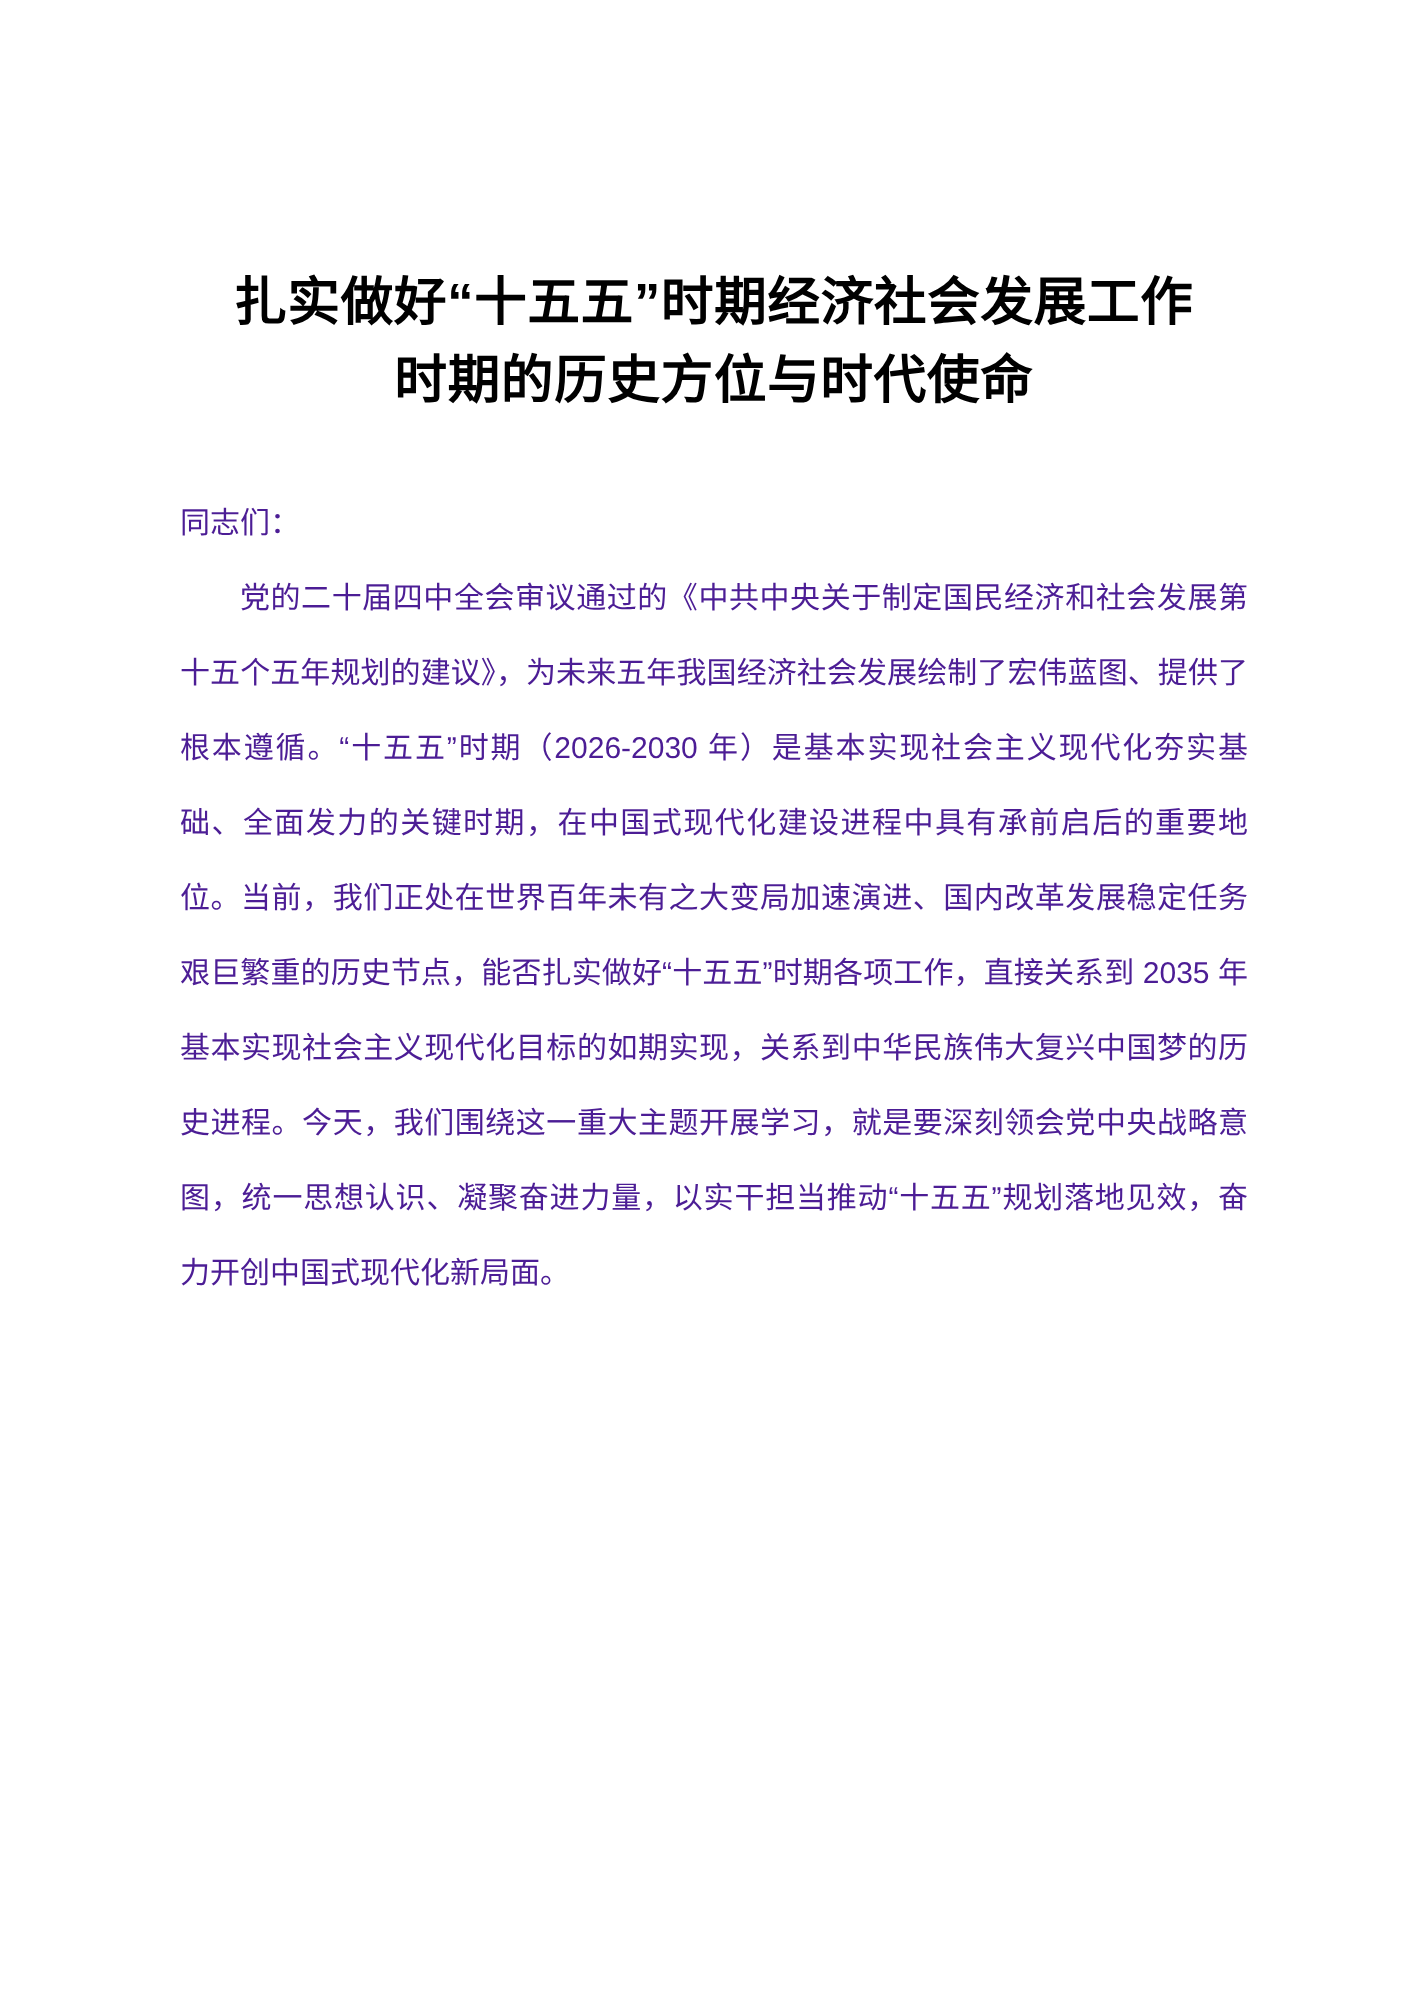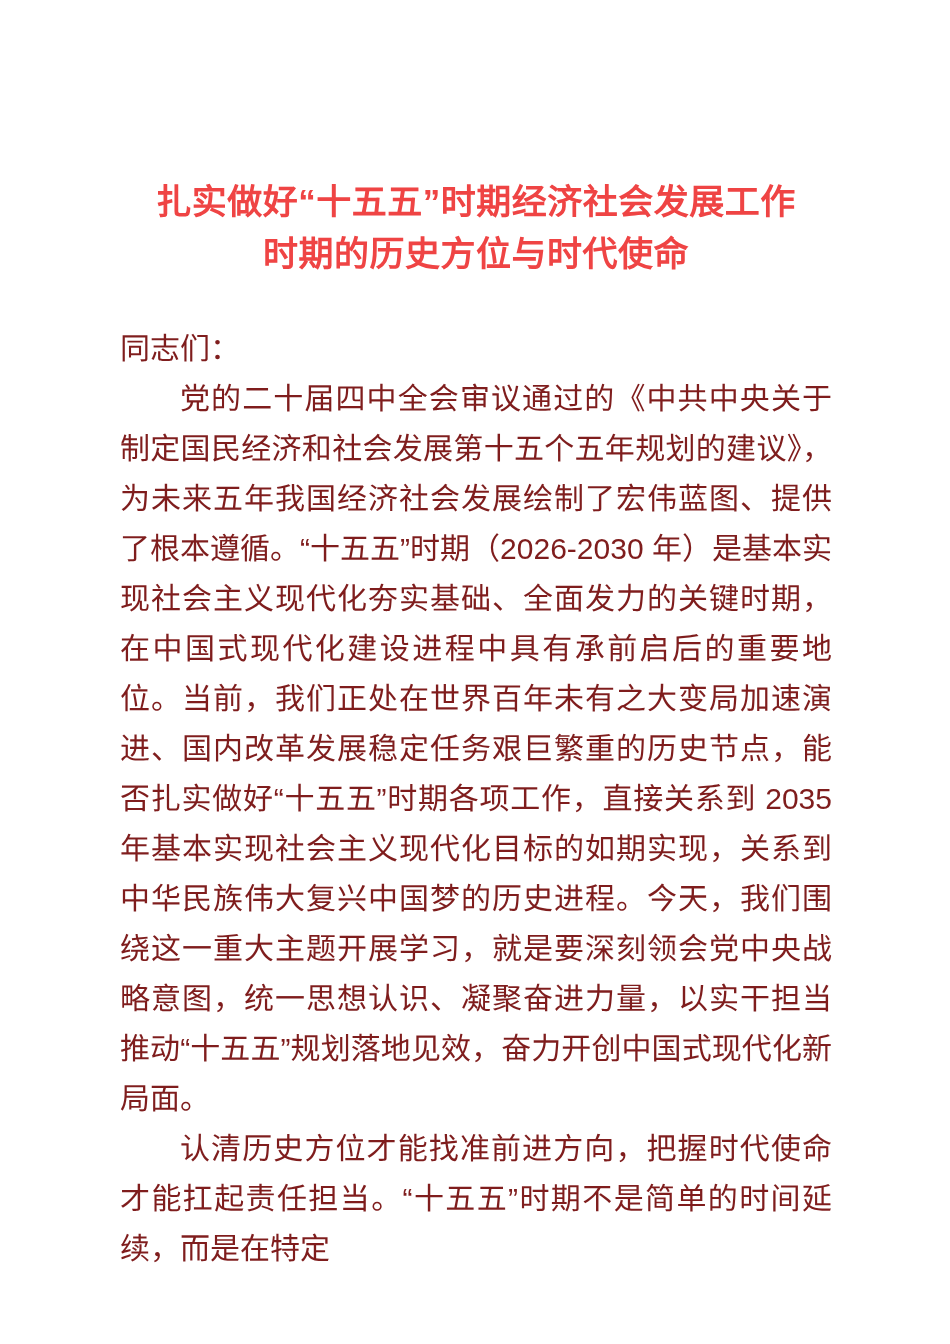--- a/index.html
+++ b/index.html
@@ -31,40 +31,40 @@
 
   
   .doc-title {
     margin: 0;
     padding-top: 176px;
     text-align: center;
     font-size: 35px;
     font-weight: bold;
     line-height: 52px;
     letter-spacing: 0.5px;
-    color: #ef4444;
+    color: #000000;
   }
 
   .doc-title .title-line {
     display: block;
     white-space: nowrap;
   }
 
   
   .body-block {
     margin-top: 44px;
   }
 
   p.para {
     margin: 0;
-    font-size: 30px;
+    font-size: 20px;
     line-height: 50px;
     text-align: justify;
     text-justify: inter-ideograph;
-    color: #7f1d1d;
+    color: #4c1d95;
     letter-spacing: 0px;
     word-break: break-all;
   }
 
   p.salutation {
     text-indent: 0;
   }
 
   p.indent {
     text-indent: 2em;
@@ -91,17 +91,16 @@
       <span class="title-line">时期的历史方位与时代使命</span>
     </h1>
 
     <div class="body-block">
 
       <p class="para salutation">同志们：</p>
 
       <p class="para indent">党的二十届四中全会审议通过的《中共中央关于制定国民经济和社会发展第十五个五年规划的建议》，为未来五年我国经济社会发展绘制了宏伟蓝图、提供了根本遵循。“十五五”时期（2026-2030 年）是基本实现社会主义现代化夯实基础、全面发力的关键时期，在中国式现代化建设进程中具有承前启后的重要地位。当前，我们正处在世界百年未有之大变局加速演进、国内改革发展稳定任务艰巨繁重的历史节点，能否扎实做好“十五五”时期各项工作，直接关系到 2035 年基本实现社会主义现代化目标的如期实现，关系到中华民族伟大复兴中国梦的历史进程。今天，我们围绕这一重大主题开展学习，就是要深刻领会党中央战略意图，统一思想认识、凝聚奋进力量，以实干担当推动“十五五”规划落地见效，奋力开创中国式现代化新局面。</p>
 
 
-      <p class="para indent truncated">认清历史方位才能找准前进方向，把握时代使命才能扛起责任担当。“十五五”时期不是简单的时间延续，而是在特定</p>
 
     </div>
   </div>
 </div>
 
 </body></html>

